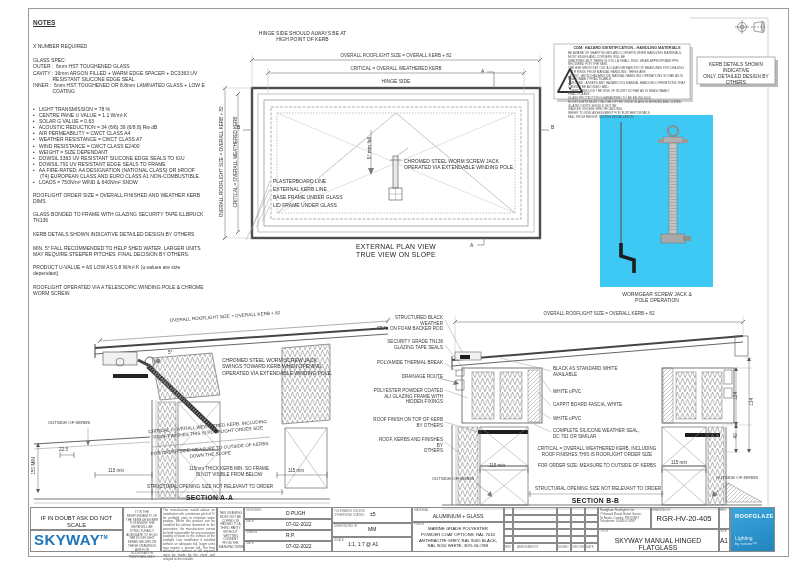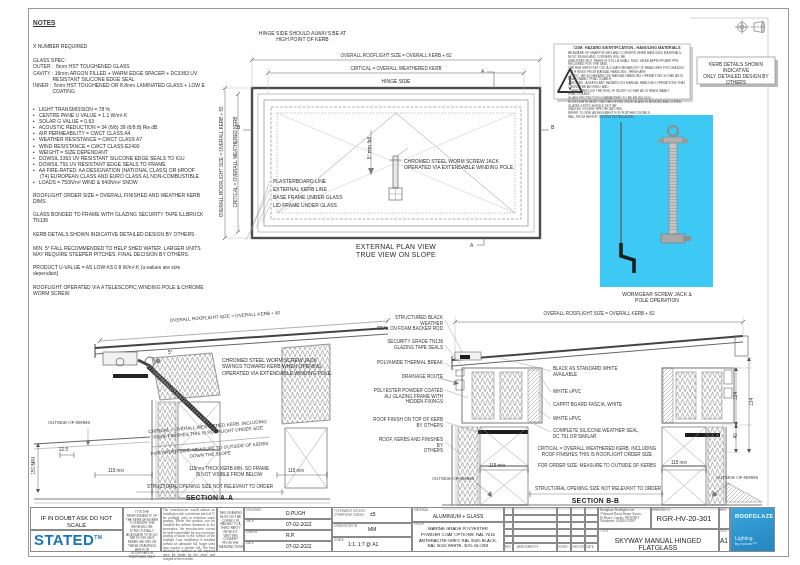--- a/index.html
+++ b/index.html
@@ -421,21 +421,21 @@
 <div class="t dim" style="left:716px;top:475px;font-size:4.3px;">OUTSIDE OF KERBS</div>
 <div class="t c dim" style="left:721px;top:393px;width:30px;transform:rotate(-90deg);">124</div>
 <div class="t c dim" style="left:737px;top:399px;width:30px;transform:rotate(-90deg);">134</div>
 <div class="t c dim" style="left:721px;top:433px;width:30px;transform:rotate(-90deg);">49</div>
 
 <div>
   <div class="cell" style="left:30px;top:507px;width:93px;height:23px;"></div>
   <div class="t c" style="left:32px;top:515px;width:89px;font-size:5.8px;color:#222;">IF IN DOUBT ASK DO NOT SCALE</div>
   <div class="cell" style="left:30px;top:530px;width:93px;height:22px;"></div>
   <div style="position:absolute;left:34px;top:531px;font-size:15px;font-weight:800;letter-spacing:.4px;color:#1c75bb;">
-    <span>STATED</span><span style="font-size:5px;vertical-align:super;">TM</span>
+    <span>SKYWAY</span><span style="font-size:5px;vertical-align:super;">TM</span>
   </div>
 
   <div class="cell" style="left:123px;top:507px;width:38px;height:45px;"></div>
   <div class="t tiny c" style="left:125px;top:511px;width:34px;white-space:normal;">IT IS THE RESPONSIBILITY OF THE KERB DESIGNER TO ENSURE THE KERB WILL BE STRUCTURALLY ADEQUATE TO HOLD THE ROOFLIGHT. KERBS SHOWN ON THESE DRAWINGS ARE FOR ILLUSTRATION PURPOSES ONLY</div>
   <div class="cell" style="left:161px;top:507px;width:56px;height:45px;"></div>
   <div class="t tiny" style="left:163px;top:509px;width:52px;white-space:normal;text-align:justify;">The manufacturer would advise an installation with a minimum pitch of 5° for rooflight units to minimise water pooling. Whilst this product can be installed flat without detriment to the warranties, the manufacturer cannot be held responsible for any excessive pooling of water to the surface of the rooflight. Low installation if installed without an adequate fall, larger units may require a greater fall. The final decision on amount of fall required must be made by the client and relayed to the installer.</div>
   <div class="cell" style="left:217px;top:507px;width:27px;height:45px;"></div>
   <div class="t tiny c" style="left:219px;top:512px;width:23px;white-space:normal;">THIS DRAWING MUST NOT BE COPIED OR PASSED TO A THIRD PARTY WITHOUT WRITTEN CONSENT FROM THE MANUFACTURER</div>
 
   <div class="cell" style="left:244px;top:507px;width:88px;height:45px;"></div>
@@ -490,21 +490,21 @@
 
   <div class="cell" style="left:598px;top:507px;width:132px;height:45px;"></div>
   <div class="cell" style="left:598px;top:528px;width:132px;height:0;"></div>
   <div class="cell" style="left:650px;top:507px;width:0;height:21px;"></div>
   <div class="cell" style="left:718px;top:507px;width:0;height:45px;"></div>
   <div class="t tiny" style="left:600px;top:509px;width:48px;">Roofglaze Rooflights Ltd
 7 Howard Road, Eaton Socon,
 St Neots, Cambs, PE19 8ET
 Telephone: 01480 474787</div>
   <div class="cl" style="left:652px;top:508px;">DRAWING N°</div>
-  <div class="cv c" style="left:650px;top:514px;width:68px;text-align:center;font-size:7.5px;">RGR-HV-20-301</div>
+  <div class="cv c" style="left:650px;top:514px;width:68px;text-align:center;font-size:7.5px;">RGR-HV-20-405</div>
   <div class="cl" style="left:720px;top:508px;">REV</div>
   <div class="cl" style="left:600px;top:529px;">TITLE</div>
   <div class="cv c" style="left:598px;top:537px;width:120px;text-align:center;font-size:6.8px;">SKYWAY MANUAL HINGED FLATGLASS</div>
   <div class="cl" style="left:720px;top:529px;">SIZE</div>
   <div class="cv" style="left:720px;top:537px;font-size:6.5px;">A1</div>
 
   <div style="position:absolute;left:730px;top:507px;width:45px;height:45px;background:linear-gradient(160deg,#3aa7dd 0%,#2b90c8 65%,#2486bd 100%);box-sizing:border-box;border:0.5px solid #8a8a8a;">
     <div style="position:absolute;left:4px;top:5px;font-size:5.6px;font-weight:bold;letter-spacing:.4px;color:#fff;">ROOFGLAZE</div>
     <div style="position:absolute;left:4px;top:27px;font-size:5px;color:#dff1fb;">Lighting</div>
     <div style="position:absolute;left:4px;top:33px;font-size:4.2px;color:#cfe9f8;">by nature™</div>

